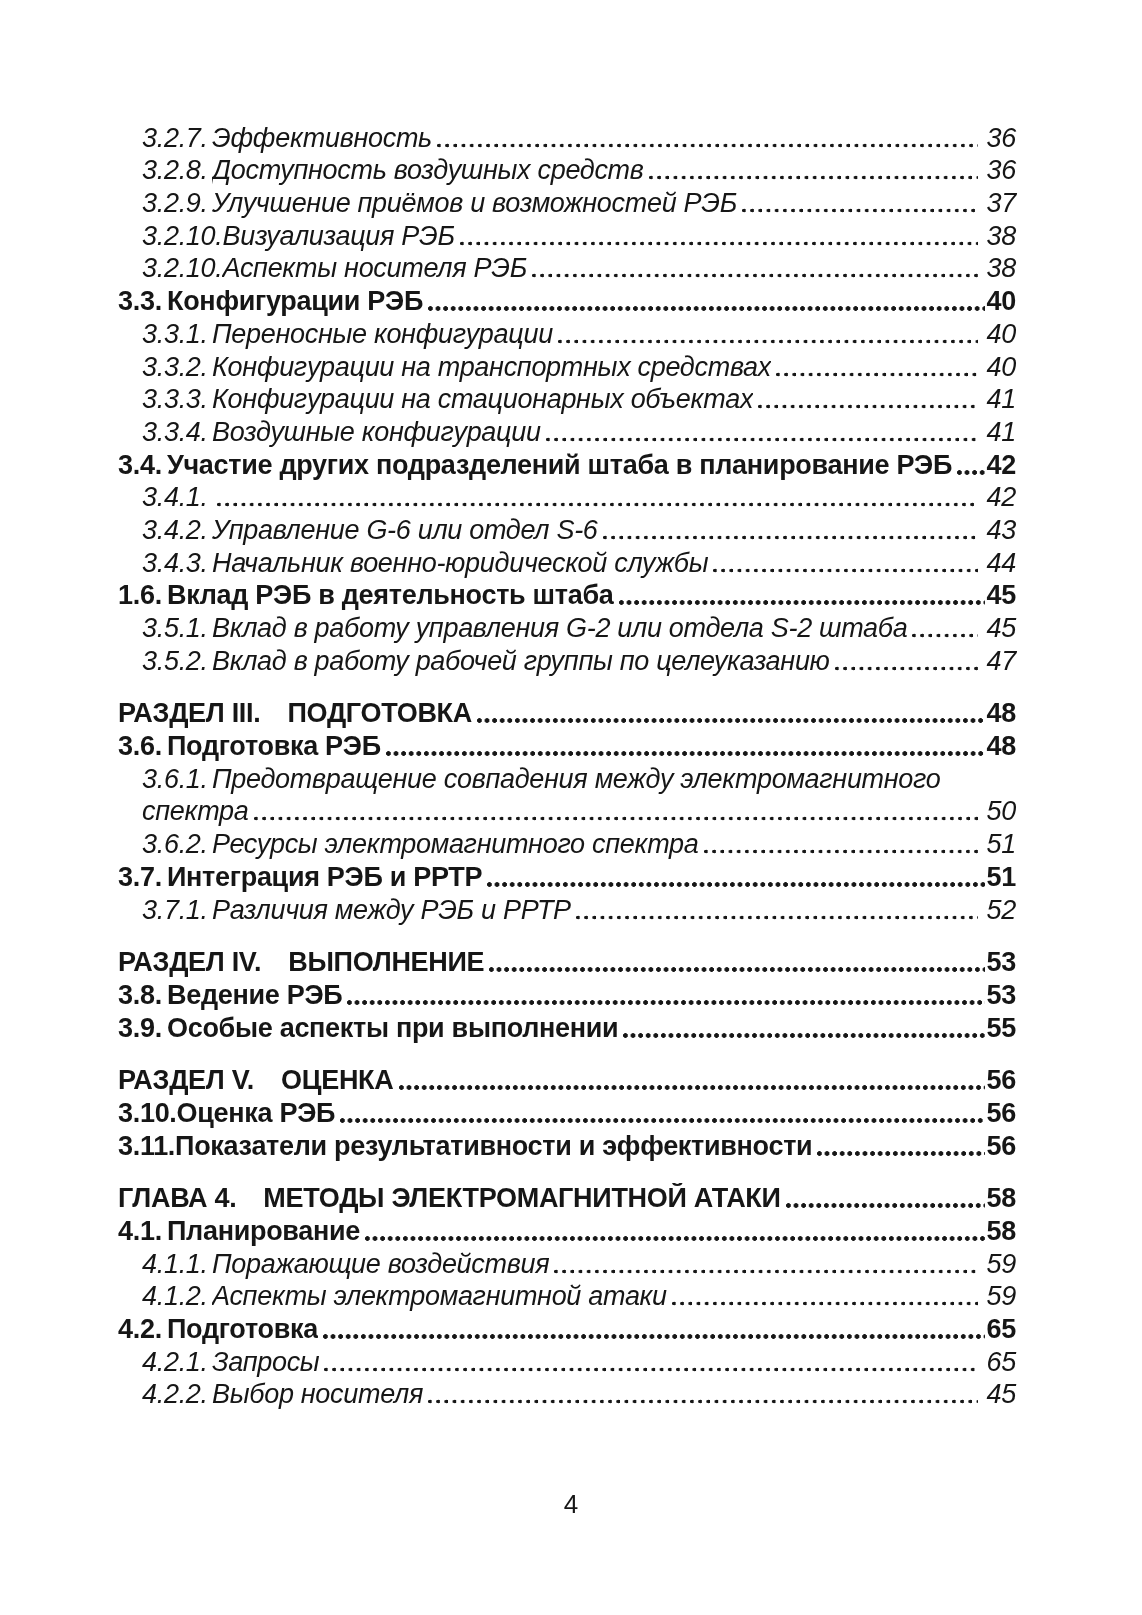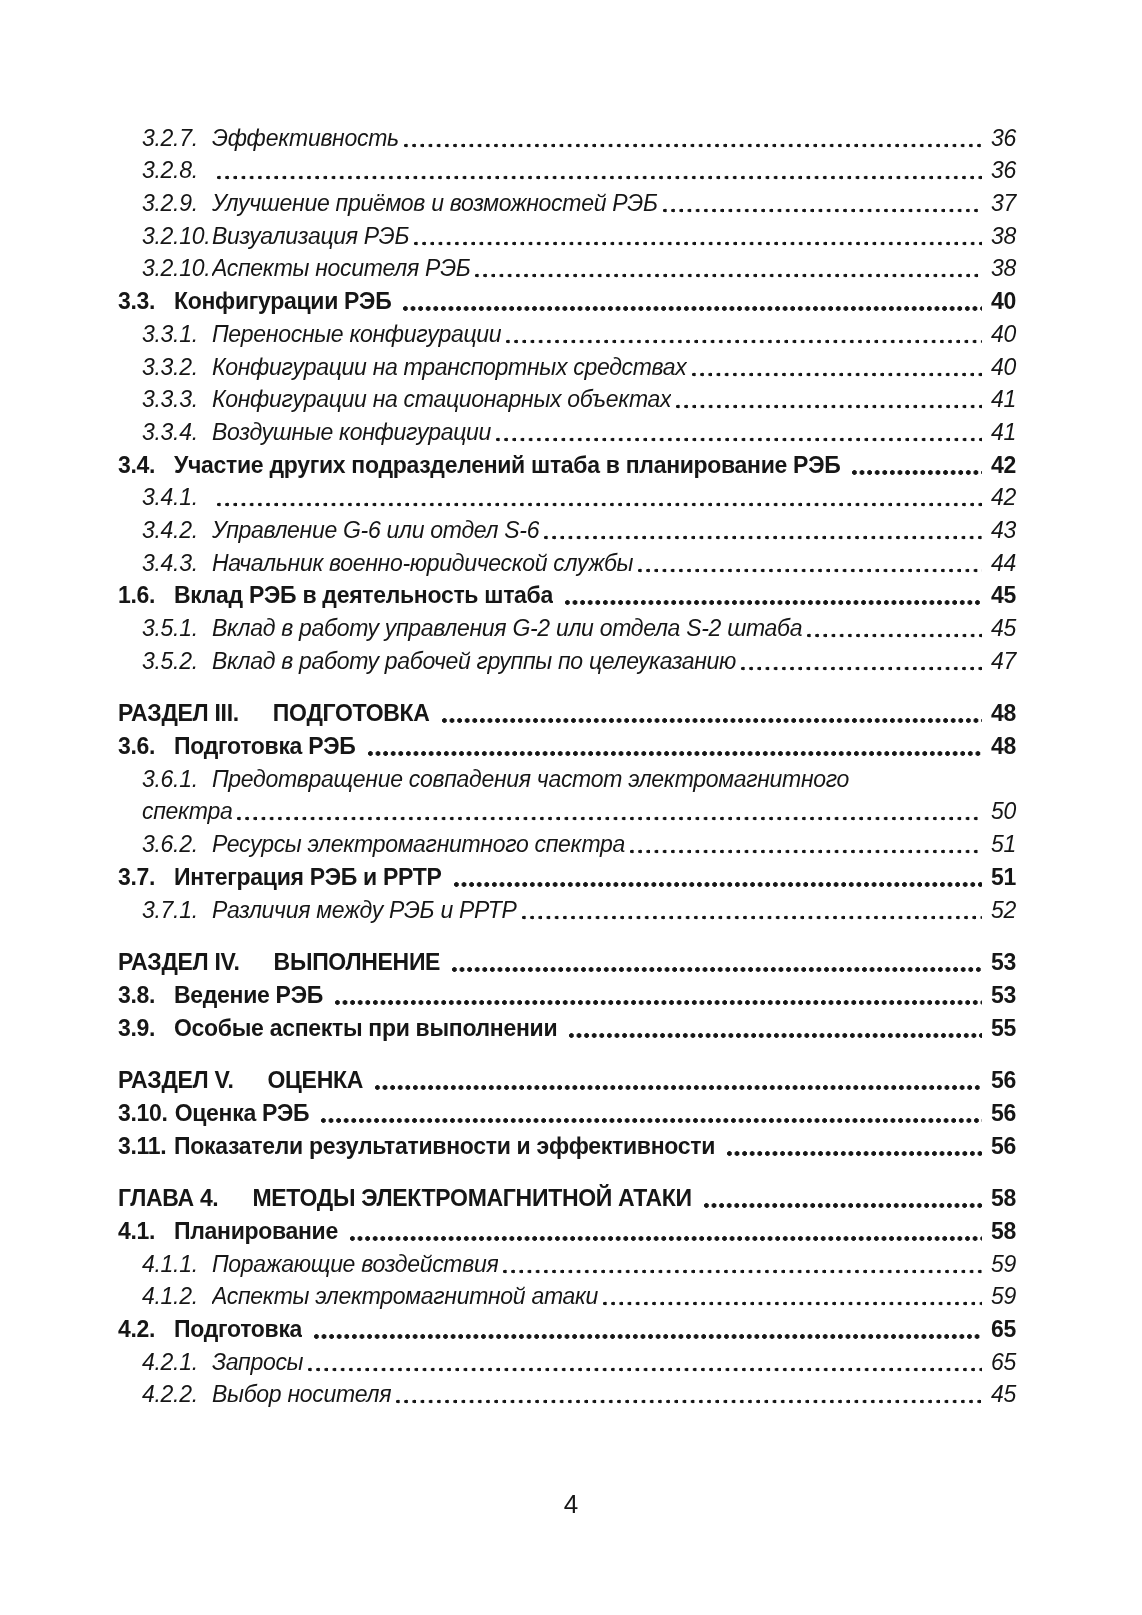--- a/index.html
+++ b/index.html
@@ -20,31 +20,31 @@
     position: absolute;
     left: 100px;
     top: 121px;
     width: 916px;
   }
   .row {
     display: flex;
     align-items: flex-end;
     height: 32.7px;
     padding-left: 18px;
-    font-size: 23px;
+    font-size: 27px;
     line-height: 31px;
     letter-spacing: -0.3px;
     white-space: nowrap;
     justify-content: flex-end;
   }
   .row .num   { flex: 0 0 auto; }
   .row .title { flex: 0 1 auto; overflow: hidden; }
   .row .pageno{ flex: 0 0 auto; }
 
-  .main, .section { font-weight: bold; gap: 7px; }
+  .main, .section { font-weight: bold; }
   .main .num { min-width: 49px; }
 
   .section { margin-top: 20px; }
   .section .num { margin-right: 27px; min-width: 0; }
 
   .sub { font-style: italic; padding-left: 42px; }
   .sub .num { min-width: 70px; }
 
   .dots {
     flex: 1 1 16px;
@@ -78,20 +78,21 @@
 <div class="page">
   <div class="toc" id="toc">
       <div class="row sub">
     <span class="num">3.2.7.</span>
     <span class="title">Эффективность</span>
     <span class="dots"></span>
     <span class="pageno">36</span>
   </div>
       <div class="row sub">
     <span class="num">3.2.8.</span>
+    <span class="title">Доступность воздушных средств</span>
     <span class="dots"></span>
     <span class="pageno">36</span>
   </div>
       <div class="row sub">
     <span class="num">3.2.9.</span>
     <span class="title">Улучшение приёмов и возможностей РЭБ</span>
     <span class="dots"></span>
     <span class="pageno">37</span>
   </div>
       <div class="row sub">
@@ -184,21 +185,21 @@
     <span class="pageno">48</span>
   </div>
       <div class="row main">
     <span class="num">3.6.</span>
     <span class="title">Подготовка РЭБ</span>
     <span class="dots"></span>
     <span class="pageno">48</span>
   </div>
       <div class="row sub wrap1">
     <span class="num">3.6.1.</span>
-    <span class="title">Предотвращение совпадения частот электромагнитного</span>
+    <span class="title">Предотвращение совпадения между электромагнитного</span>
 
   </div>
       <div class="row sub cont">
 
     <span class="title">спектра</span>
     <span class="dots"></span>
     <span class="pageno">50</span>
   </div>
       <div class="row sub">
     <span class="num">3.6.2.</span>

